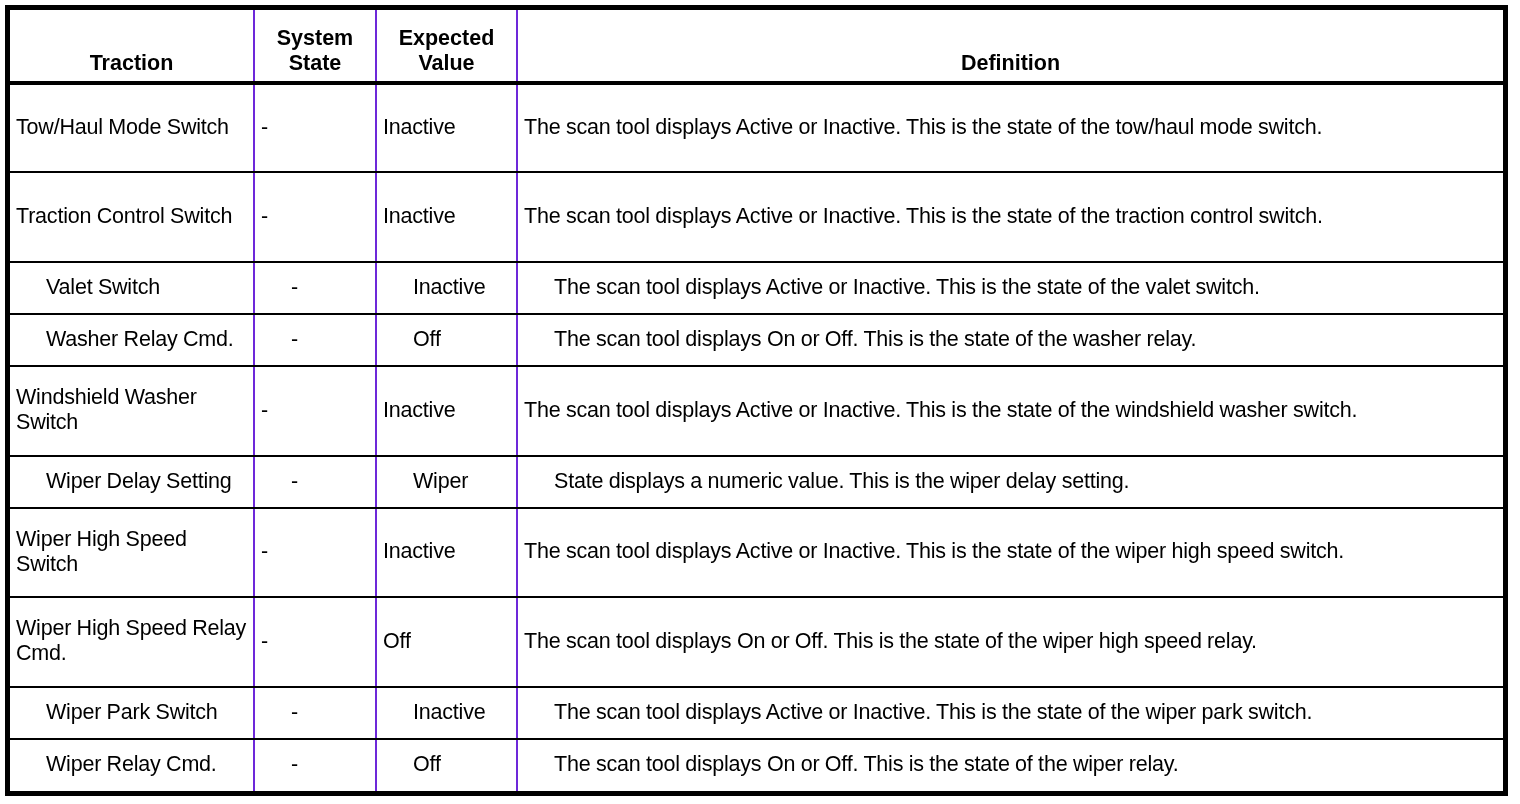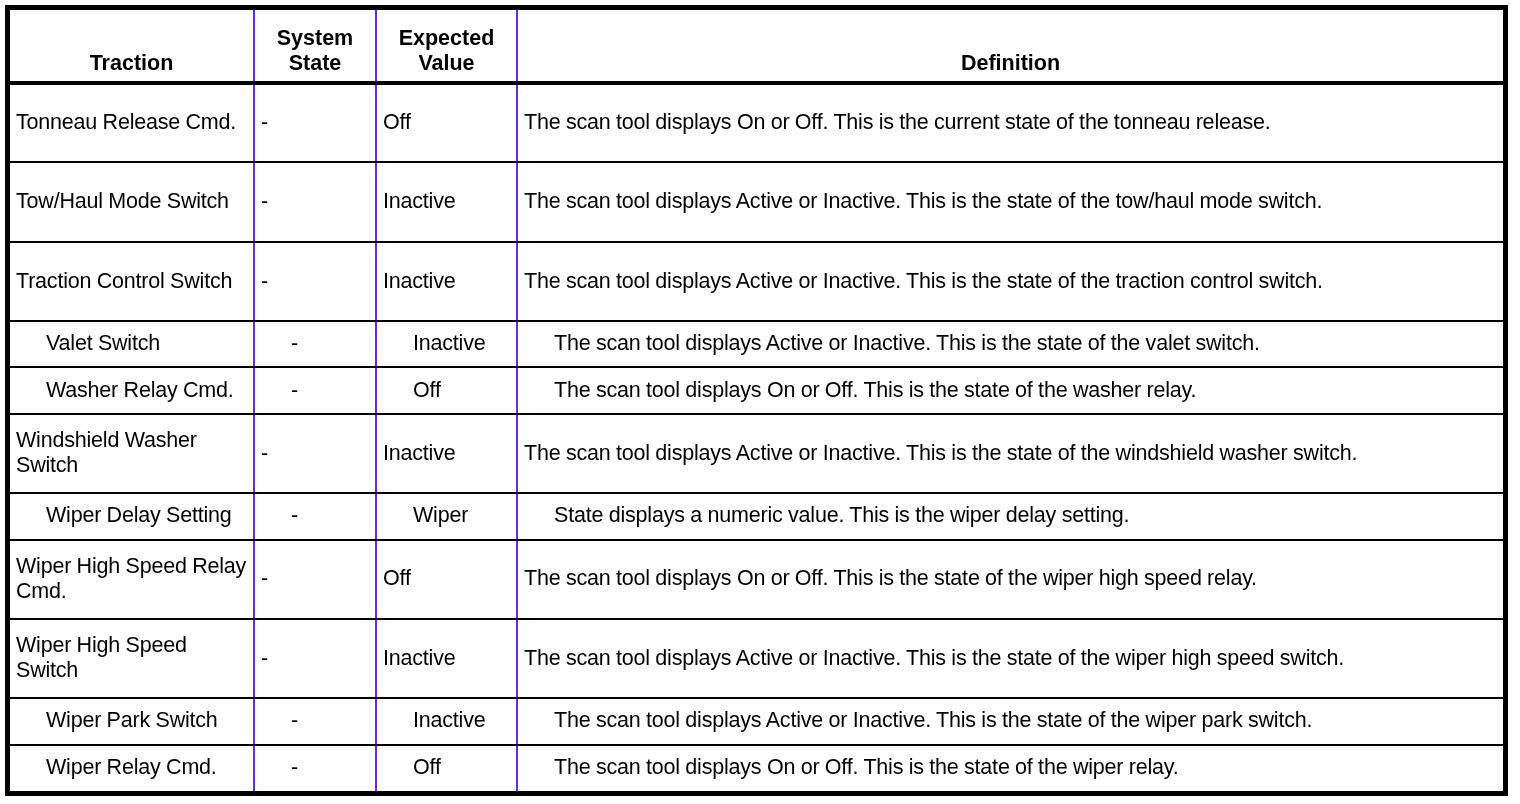--- a/index.html
+++ b/index.html
@@ -116,26 +116,20 @@
           </th>
           <th>
             <span>Expected</span><br>
             <span>Value</span>
           </th>
           <th>Definition</th>
         </tr>
       </thead>
       <tbody>
 
-        <tr class="r-h1">
-          <td class="col-param">Tonneau Release Cmd.</td>
-          <td class="col-state">-</td>
-          <td class="col-value">Off</td>
-          <td class="col-def">The scan tool displays On or Off. This is the current state of the tonneau release.</td>
-        </tr>
 
         <tr class="r-h1">
           <td class="col-param">Tow/Haul Mode Switch</td>
           <td class="col-state">-</td>
           <td class="col-value">Inactive</td>
           <td class="col-def">The scan tool displays Active or Inactive. This is the state of the tow/haul mode switch.</td>
         </tr>
 
         <tr class="r-h1">
           <td class="col-param">Traction Control Switch</td>
@@ -167,31 +161,31 @@
 
 
         <tr class="r-h2">
           <td class="col-param">Wiper Delay Setting</td>
           <td class="col-state">-</td>
           <td class="col-value">Wiper</td>
           <td class="col-def">State displays a numeric value. This is the wiper delay setting.</td>
         </tr>
 
         <tr class="r-h1">
+          <td class="col-param">Wiper High Speed Switch</td>
+          <td class="col-state">-</td>
+          <td class="col-value">Inactive</td>
+          <td class="col-def">The scan tool displays Active or Inactive. This is the state of the wiper high speed switch.</td>
+        </tr>
+
+        <tr class="r-h1">
           <td class="col-param">Wiper High Speed Relay Cmd.</td>
           <td class="col-state">-</td>
           <td class="col-value">Off</td>
           <td class="col-def">The scan tool displays On or Off. This is the state of the wiper high speed relay.</td>
-        </tr>
-
-        <tr class="r-h1">
-          <td class="col-param">Wiper High Speed Switch</td>
-          <td class="col-state">-</td>
-          <td class="col-value">Inactive</td>
-          <td class="col-def">The scan tool displays Active or Inactive. This is the state of the wiper high speed switch.</td>
         </tr>
 
         <tr class="r-h2">
           <td class="col-param">Wiper Park Switch</td>
           <td class="col-state">-</td>
           <td class="col-value">Inactive</td>
           <td class="col-def">The scan tool displays Active or Inactive. This is the state of the wiper park switch.</td>
         </tr>
 
         <tr class="r-h2">

